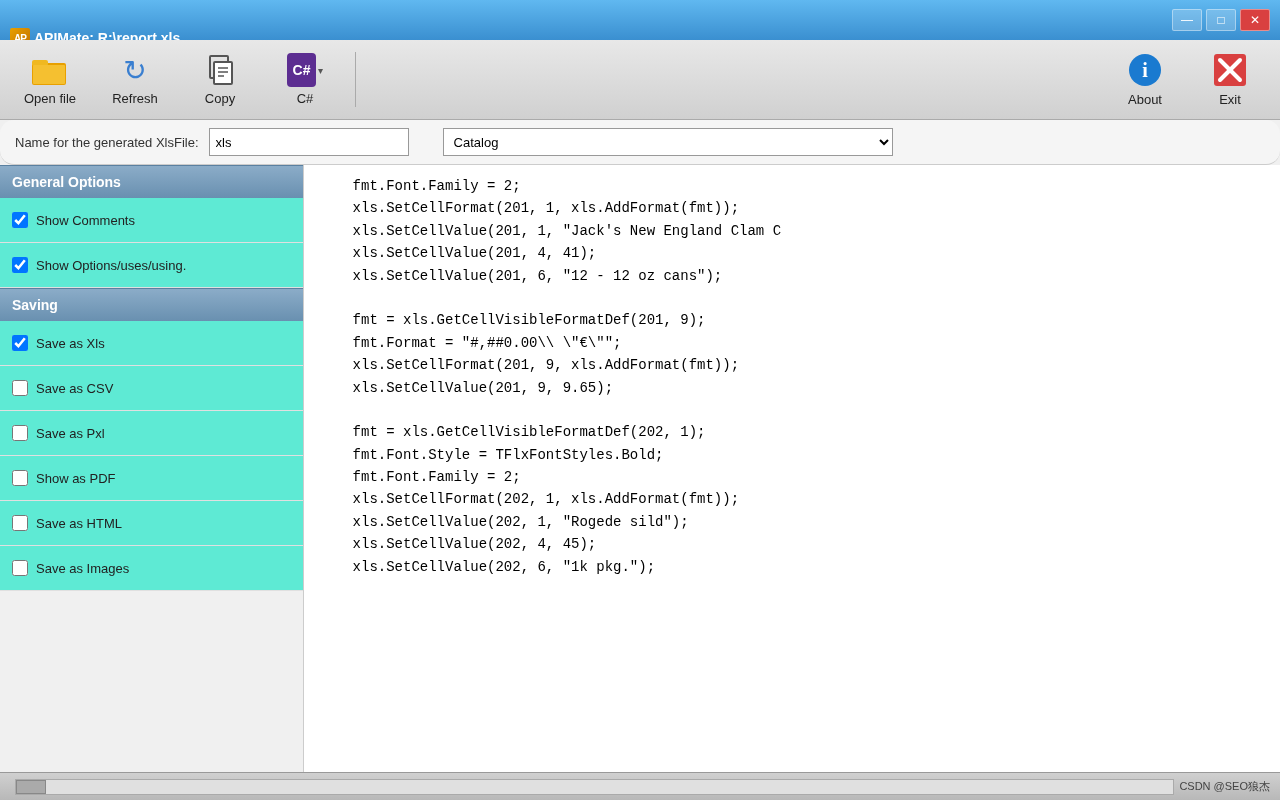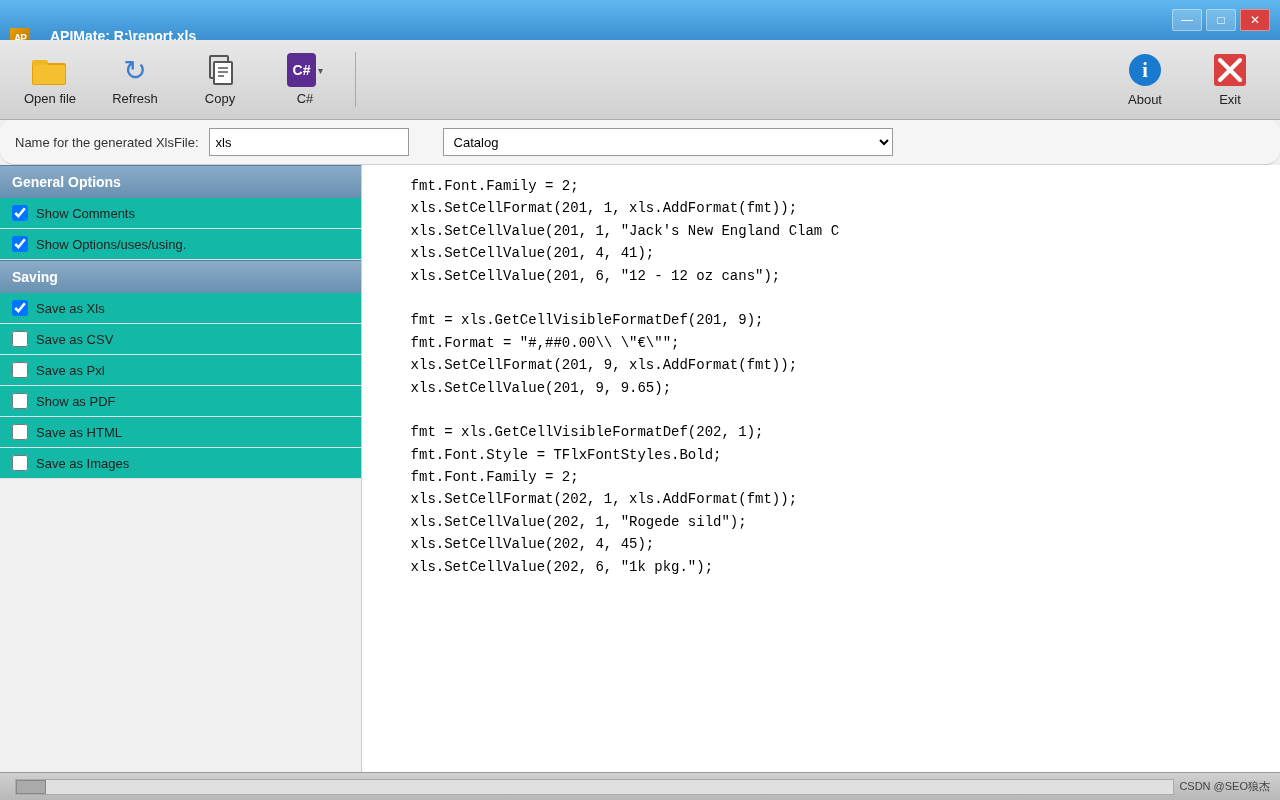--- a/index.html
+++ b/index.html
@@ -21,21 +21,22 @@
       align-items: center;
       padding: 0 10px;
       color: white;
       font-size: 14px;
       font-weight: bold;
       justify-content: space-between;
       flex-shrink: 0;
     }
     #title-left {
       display: flex;
-      gap: 20px;
+      align-items: center;
+      gap: 4px;
       margin-top: 36px;
     }
     #title-icon {
       width: 20px;
       height: 20px;
       background: #e8a000;
       border-radius: 2px;
       display: flex;
       align-items: center;
       justify-content: center;
@@ -163,43 +164,43 @@
 
     
     #main-content {
       display: flex;
       flex: 1;
       overflow: hidden;
     }
 
     
     #sidebar {
-      width: 362px;
+      width: 304px;
       background: #f0f0f0;
       border-right: 1px solid #ccc;
       overflow-y: auto;
       flex-shrink: 0;
     }
     .sidebar-section-header {
       background: linear-gradient(to bottom, #8bacc8, #6990b0);
       color: white;
       font-size: 14px;
       font-weight: bold;
       padding: 8px 12px;
       border-top: 1px solid #5a80a0;
     }
     .checkbox-item {
       display: flex;
       align-items: center;
-      padding: 7px 12px;
+      padding: 14px 12px;
       gap: 8px;
       font-size: 13px;
       color: #222;
       border-bottom: 1px solid #e0e0e0;
-      background: #14b8a6;
+      background: #5eead4;
     }
     .checkbox-item input[type="checkbox"] {
       width: 16px;
       height: 16px;
       cursor: pointer;
       flex-shrink: 0;
     }
     .checkbox-item label {
       cursor: pointer;
       font-size: 13px;

